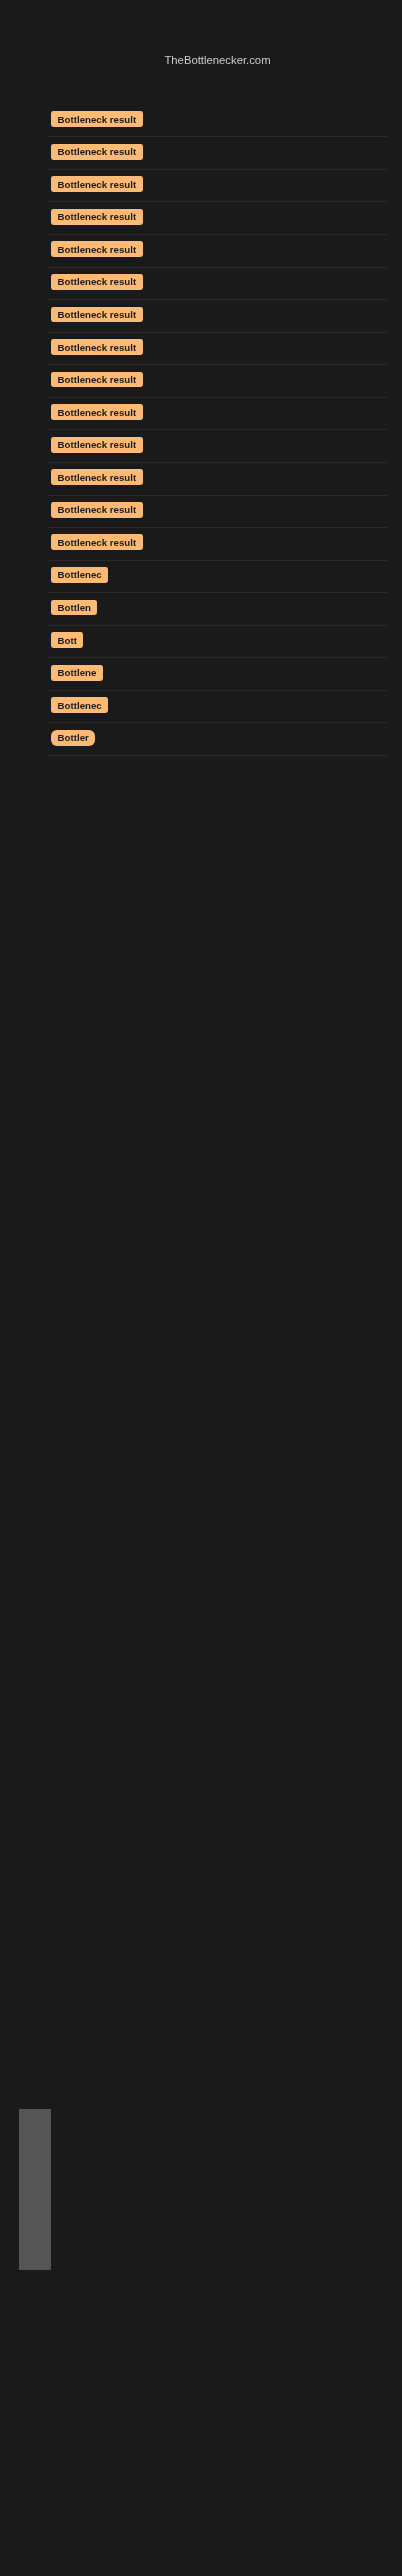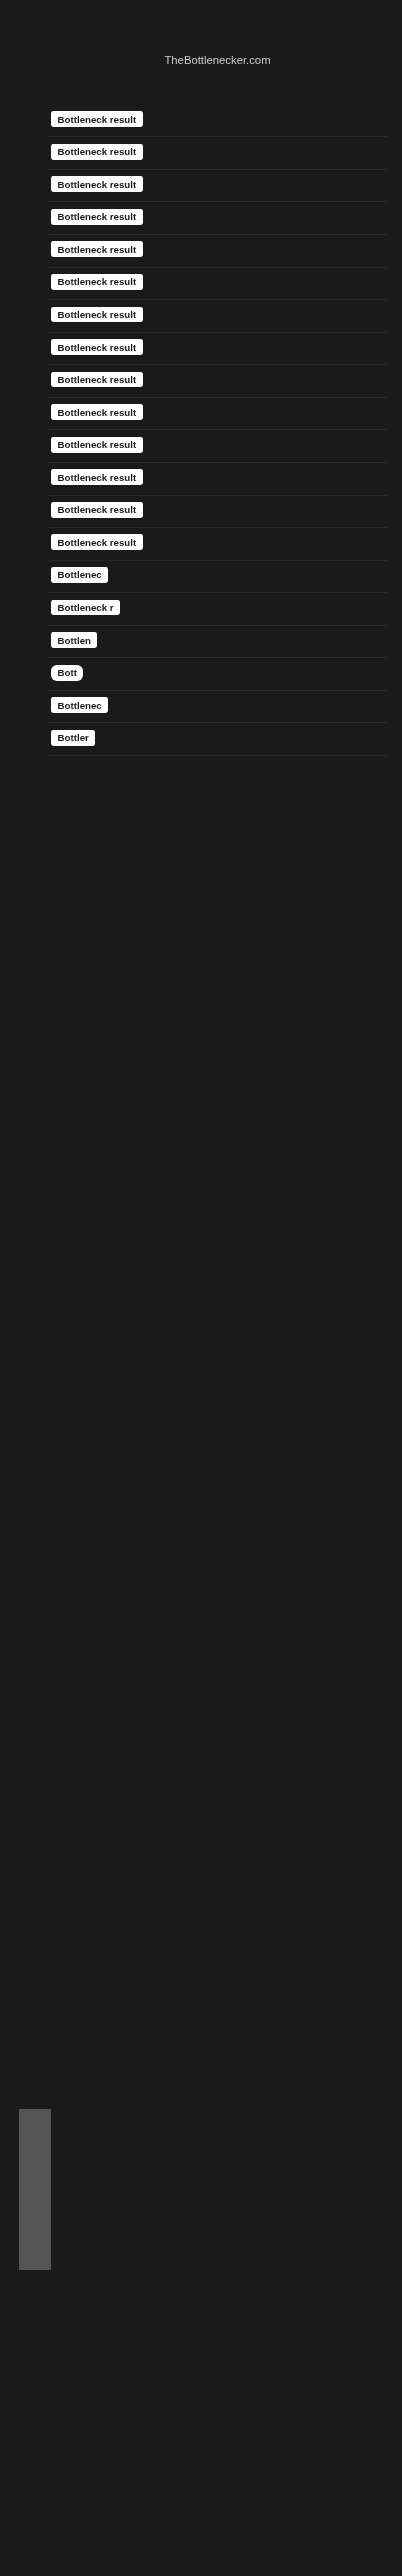--- a/index.html
+++ b/index.html
@@ -19,21 +19,21 @@
     .site-title {
       text-align: center;
       color: #cccccc;
       font-size: 11.3px;
       padding: 6.4px 0;
       font-weight: normal;
     }
 
     .bottleneck-badge {
       display: inline-block;
-      background-color: #ffffff;
+      background-color: #fdba74;
       color: #1a1a1a;
       font-size: 9.7px;
       font-weight: bold;
       padding: 2.4px 6.4px;
       border-radius: 2.4px;
       white-space: nowrap;
       overflow: hidden;
     }
 
     .result-row {
@@ -66,21 +66,21 @@
     <div class="result-row"><span class="bottleneck-badge" style="max-width: 97px;">Bottleneck result</span></div>
     <div class="result-row"><span class="bottleneck-badge" style="max-width: 97px;">Bottleneck result</span></div>
     <div class="result-row"><span class="bottleneck-badge" style="max-width: 97px;">Bottleneck result</span></div>
     <div class="result-row"><span class="bottleneck-badge" style="max-width: 97px;">Bottleneck result</span></div>
     <div class="result-row"><span class="bottleneck-badge" style="max-width: 97px;">Bottleneck result</span></div>
     <div class="result-row"><span class="bottleneck-badge" style="max-width: 97px;">Bottleneck result</span></div>
     <div class="result-row"><span class="bottleneck-badge" style="max-width: 97px;">Bottleneck result</span></div>
     <div class="result-row"><span class="bottleneck-badge" style="max-width: 97px;">Bottleneck result</span></div>
     <div class="result-row"><span class="bottleneck-badge" style="max-width: 97px;">Bottleneck result</span></div>
     <div class="result-row"><span class="bottleneck-badge" style="max-width: 64px;">Bottlenec</span></div>
-    <div class="result-row"><span class="bottleneck-badge" style="max-width: 72px;">Bottleneck r</span></div>
     <div class="result-row"><span class="bottleneck-badge" style="max-width: 56px;">Bottlen</span></div>
-    <div class="result-row"><span class="bottleneck-badge" style="max-width: 36px; border-radius: 6px;">Bott</span></div>
+    <div class="result-row"><span class="bottleneck-badge" style="max-width: 36px;">Bott</span></div>
+    <div class="result-row"><span class="bottleneck-badge" style="max-width: 58px;">Bottlene</span></div>
     <div class="result-row"><span class="bottleneck-badge" style="max-width: 64px;">Bottlenec</span></div>
-    <div class="result-row"><span class="bottleneck-badge" style="max-width: 48px;">Bottler</span></div>
+    <div class="result-row"><span class="bottleneck-badge" style="max-width: 48px; border-radius: 6px;">Bottler</span></div>
   </div>
 
 <div class="vertical-line"></div>
 
 
 </body></html>

